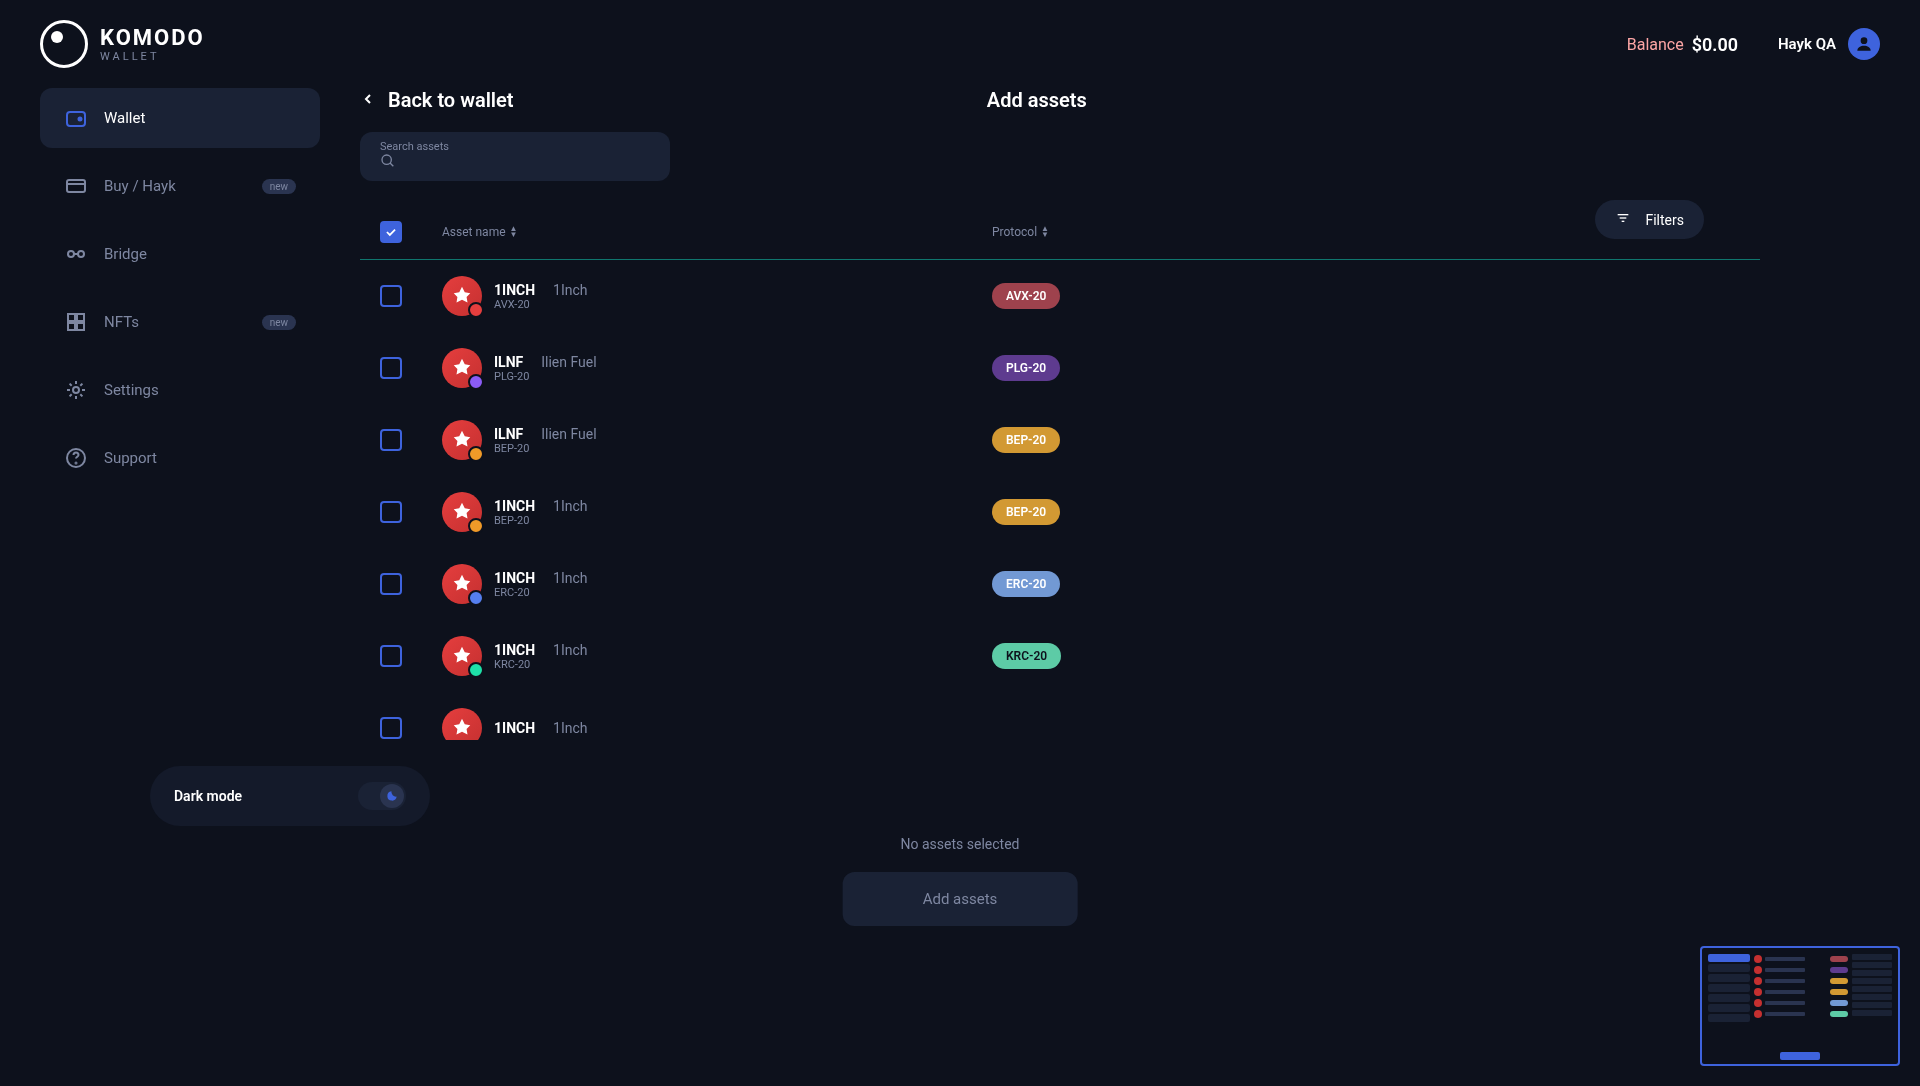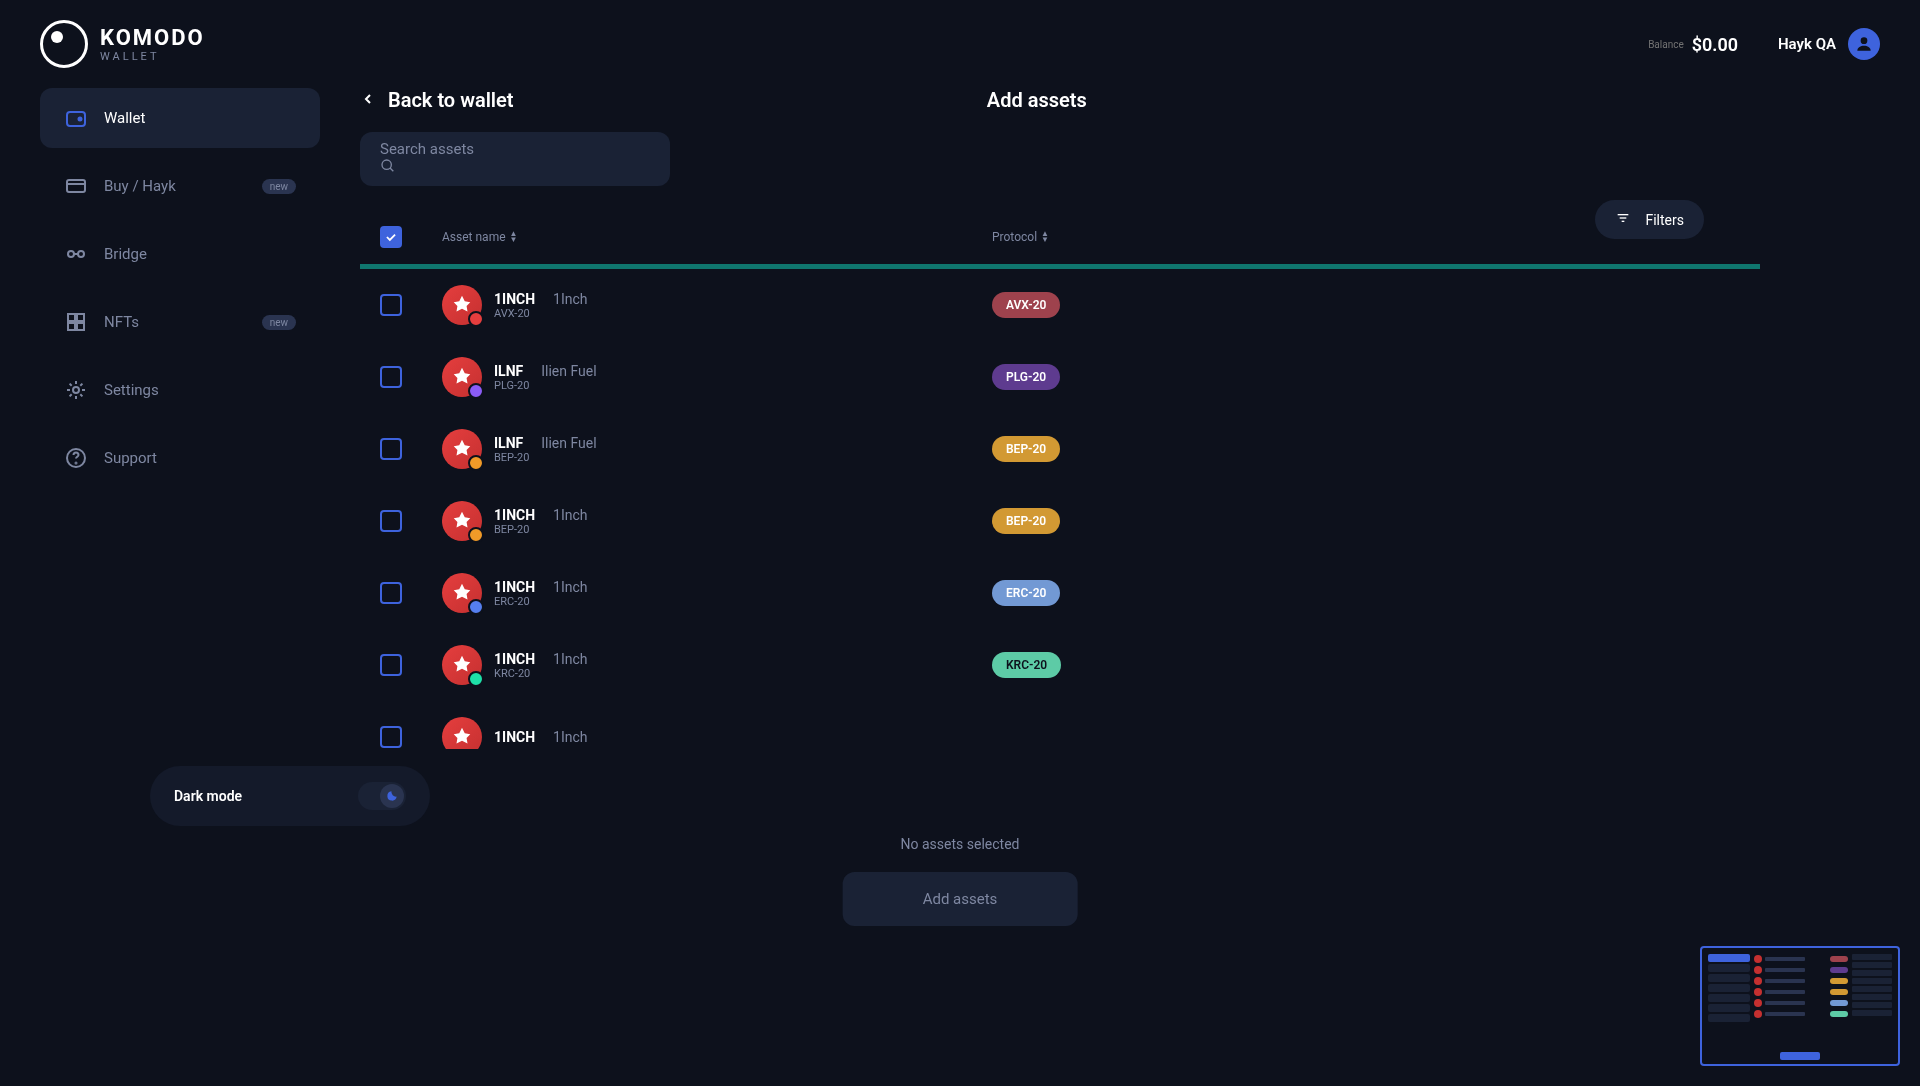--- a/index.html
+++ b/index.html
@@ -62,22 +62,22 @@
       display: flex;
       align-items: center;
       gap: 40px;
     }
     .balance {
       display: flex;
       align-items: center;
       gap: 8px;
     }
     .balance-label {
-      color: #737373;
-      font-size: 10px;
+      color: #fca5a5;
+      font-size: 16px;
     }
     .balance-value {
       color: #fff;
       font-size: 18px;
       font-weight: 600;
     }
     .user-name {
       font-weight: 600;
       font-size: 15px;
     }
@@ -191,21 +191,21 @@
       font-weight: 600;
     }
     .search-container {
       background: #1a2235;
       border-radius: 12px;
       padding: 8px 20px;
       width: 310px;
       margin-bottom: 40px;
     }
     .search-label {
-      font-size: 15px;
+      font-size: 11px;
       color: #7e87a1;
     }
     .search-input-row {
       display: flex;
       align-items: center;
       gap: 12px;
     }
     .search-input {
       background: transparent;
       border: none;
@@ -224,21 +224,21 @@
       background: #1a2235;
       padding: 10px 20px;
       border-radius: 20px;
       cursor: pointer;
       font-size: 14px;
     }
     .table-header {
       display: flex;
       align-items: center;
       padding: 0 20px 16px;
-      border-bottom: 5px solid #0f766e;
+      border-bottom: 1px solid #0f766e;
       justify-content: flex-end;
     }
     .checkbox {
       width: 22px;
       height: 22px;
       border: 2px solid #3e63dd;
       border-radius: 4px;
       background: #3e63dd;
       margin-right: 40px;
       display: flex;

